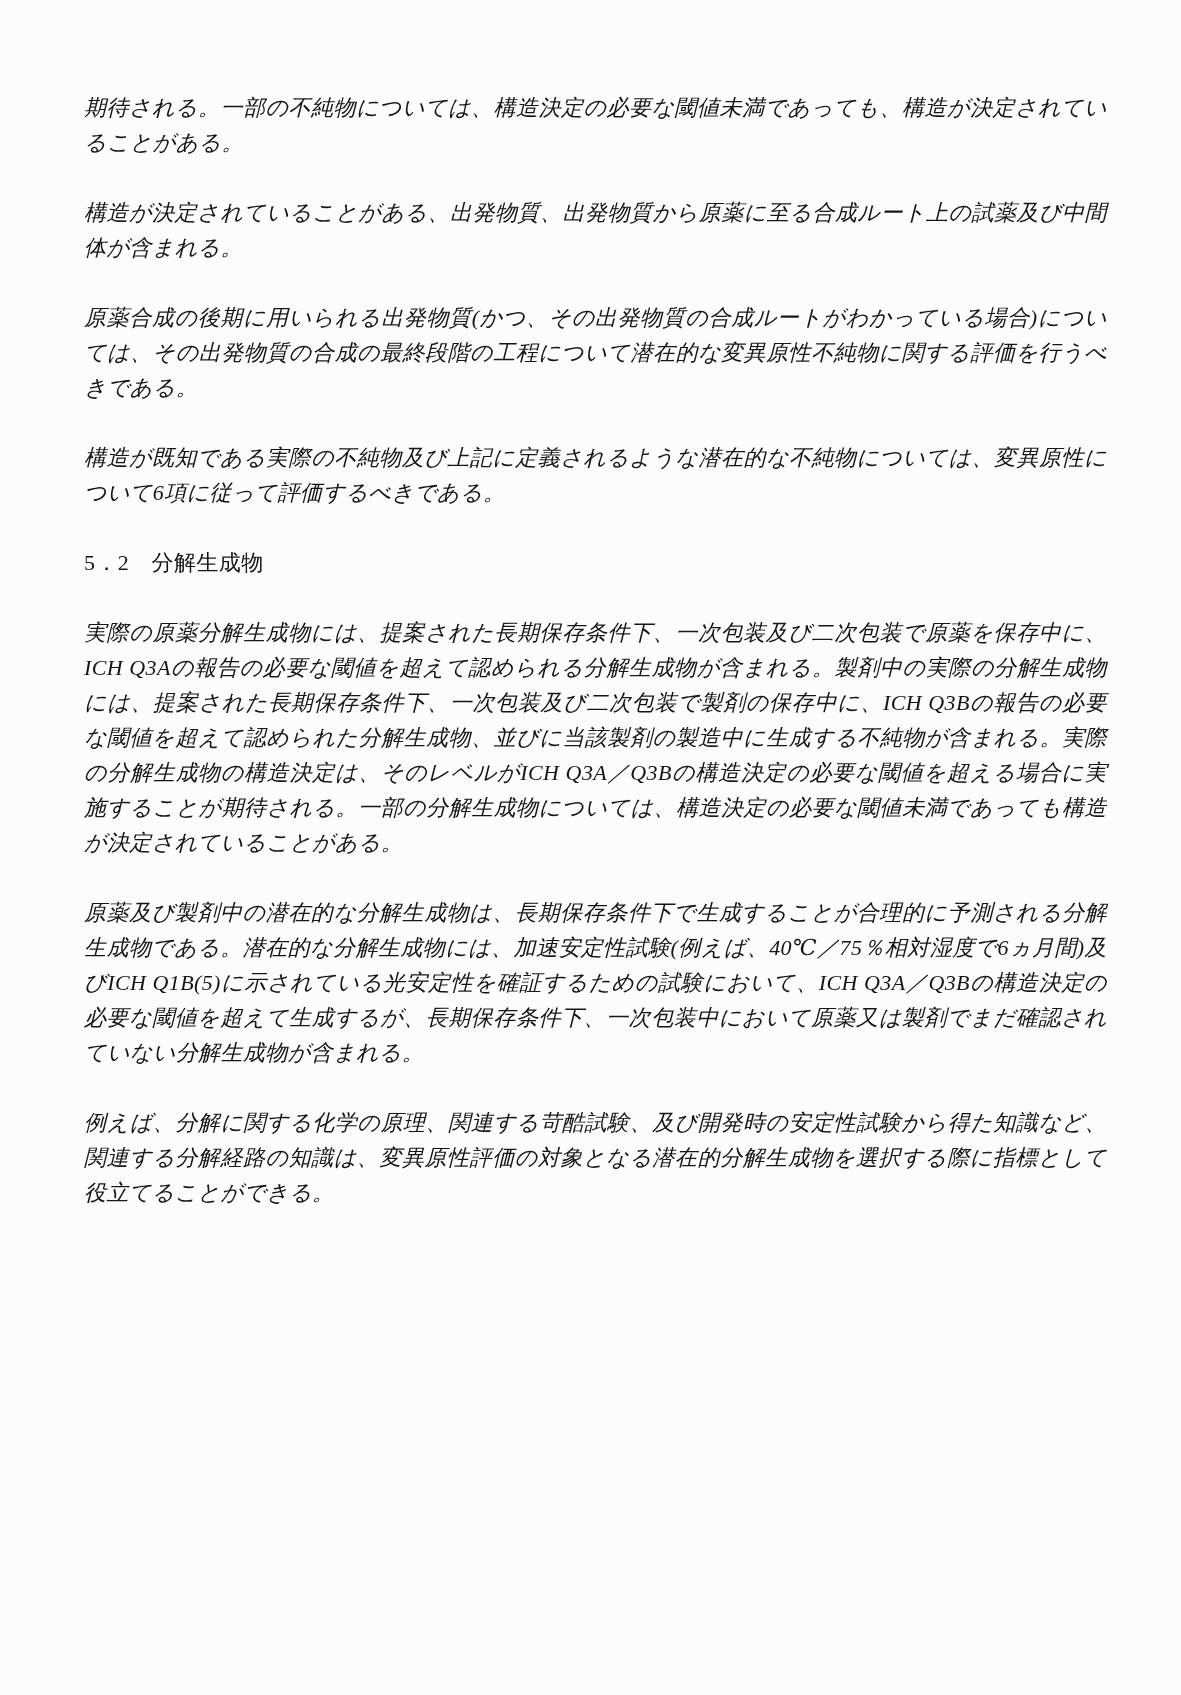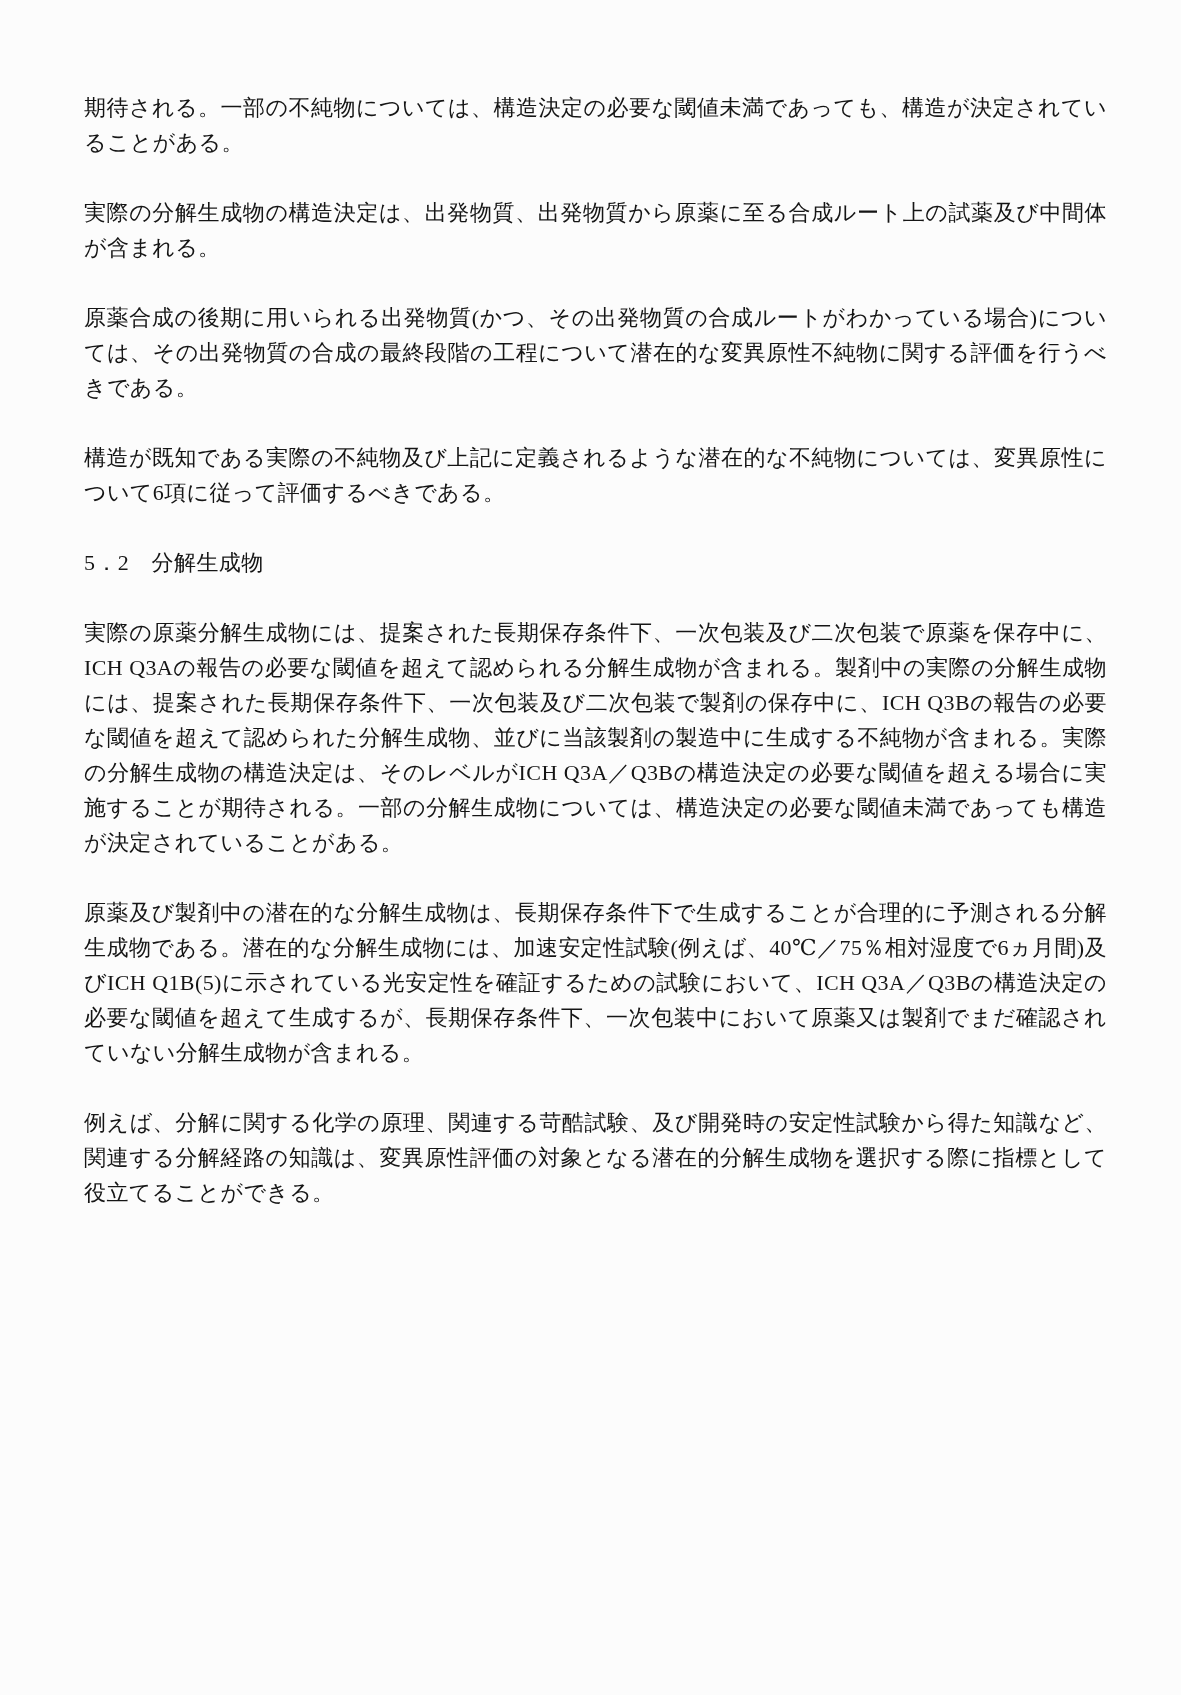--- a/index.html
+++ b/index.html
@@ -19,38 +19,39 @@
     color: #151515;
   }
   .para {
     font-size: 22px;
     line-height: 35px;
     letter-spacing: 0.4px;
     margin: 0 0 35px 0;
     text-align: justify;
     text-justify: inter-ideograph;
     white-space: normal;
+    font-style: italic;
   }
   .heading {
     font-size: 22px;
     line-height: 35px;
     letter-spacing: 0.4px;
     margin: 11px 0 35px 0;
     font-weight: normal;
     text-align: left;
   }
 </style>
 </head>
 <body>
 
 <div class="page">
 
   <p class="para">期待される。一部の不純物については、構造決定の必要な閾値未満であっても、構造が決定されていることがある。</p>
 
-  <p class="para">実際の分解生成物の構造決定は、出発物質、出発物質から原薬に至る合成ルート上の試薬及び中間体が含まれる。</p>
+  <p class="para">構造が決定されていることがある、出発物質、出発物質から原薬に至る合成ルート上の試薬及び中間体が含まれる。</p>
 
 
   <p class="para">原薬合成の後期に用いられる出発物質(かつ、その出発物質の合成ルートがわかっている場合)については、その出発物質の合成の最終段階の工程について潜在的な変異原性不純物に関する評価を行うべきである。</p>
 
   <p class="para">構造が既知である実際の不純物及び上記に定義されるような潜在的な不純物については、変異原性について6項に従って評価するべきである。</p>
 
   <h2 class="heading">5．2　分解生成物</h2>
 
   <p class="para">実際の原薬分解生成物には、提案された長期保存条件下、一次包装及び二次包装で原薬を保存中に、ICH Q3Aの報告の必要な閾値を超えて認められる分解生成物が含まれる。製剤中の実際の分解生成物には、提案された長期保存条件下、一次包装及び二次包装で製剤の保存中に、ICH Q3Bの報告の必要な閾値を超えて認められた分解生成物、並びに当該製剤の製造中に生成する不純物が含まれる。実際の分解生成物の構造決定は、そのレベルがICH Q3A／Q3Bの構造決定の必要な閾値を超える場合に実施することが期待される。一部の分解生成物については、構造決定の必要な閾値未満であっても構造が決定されていることがある。</p>
 

